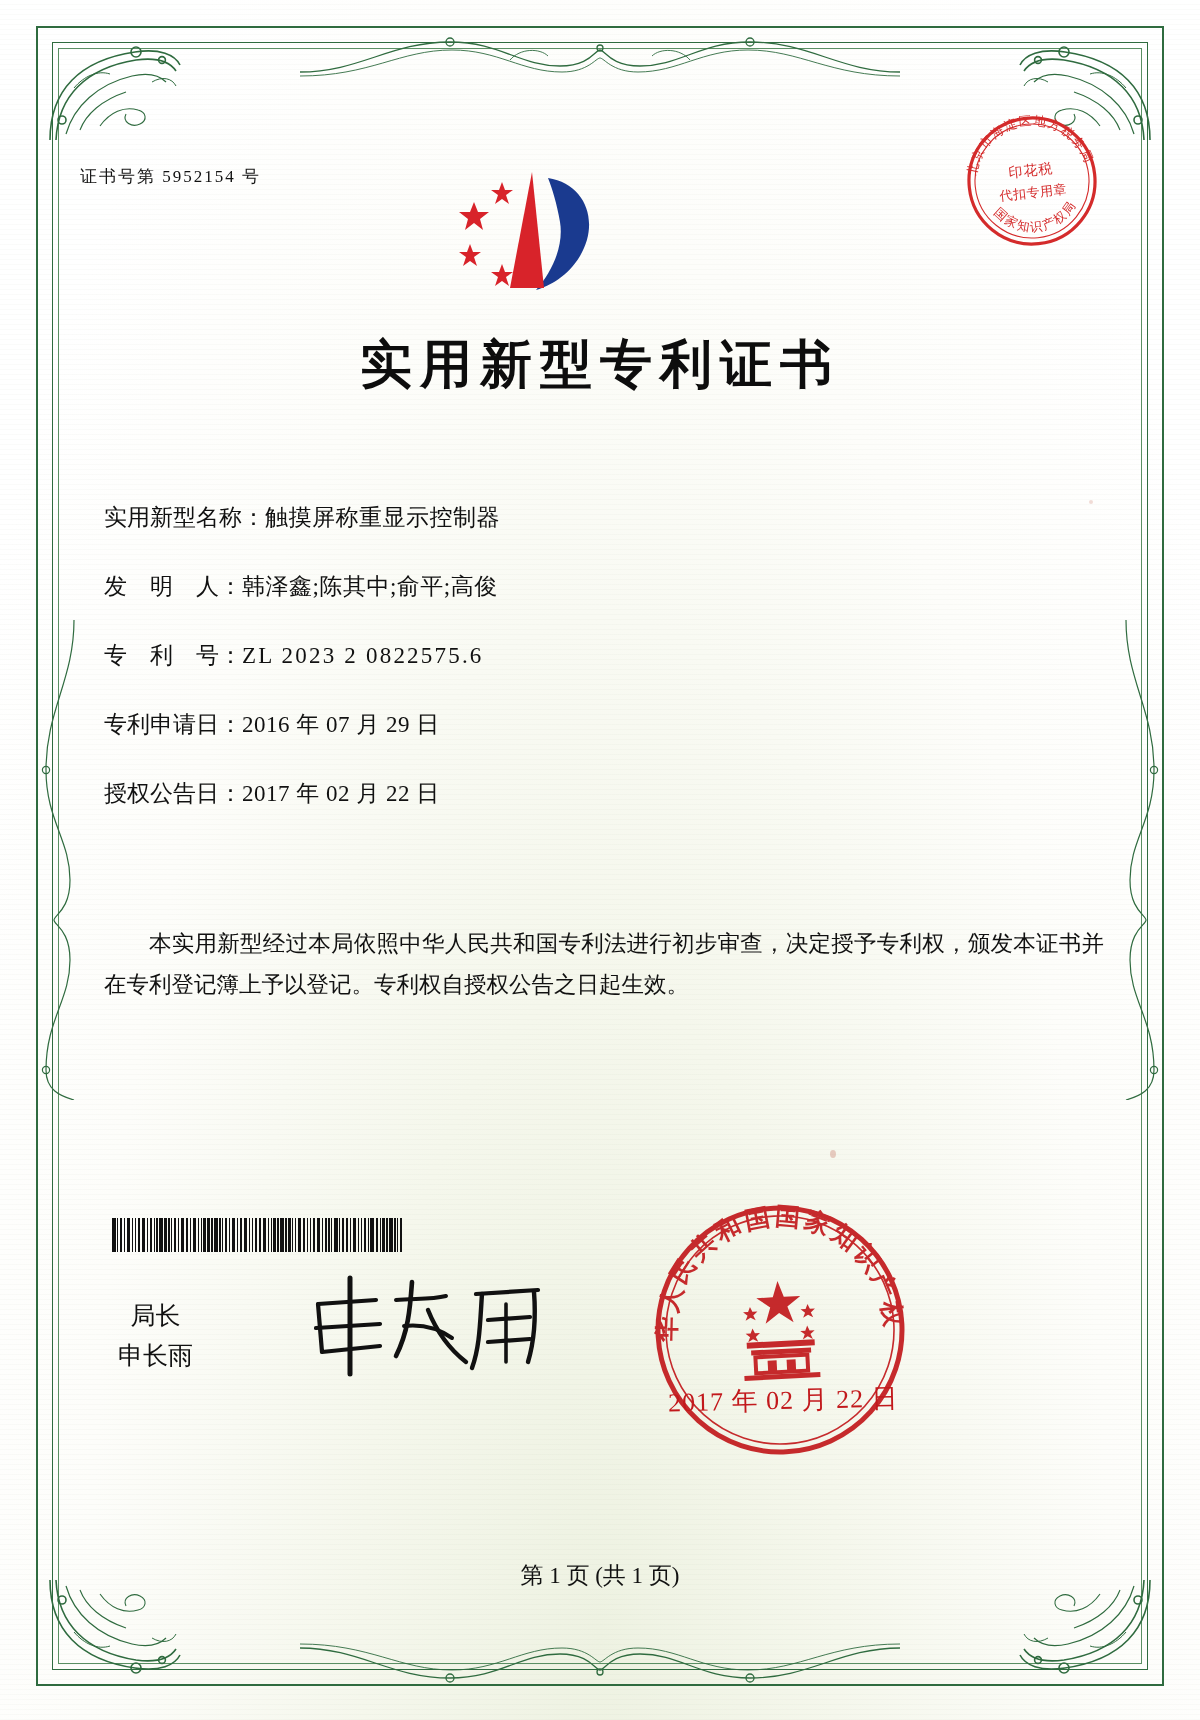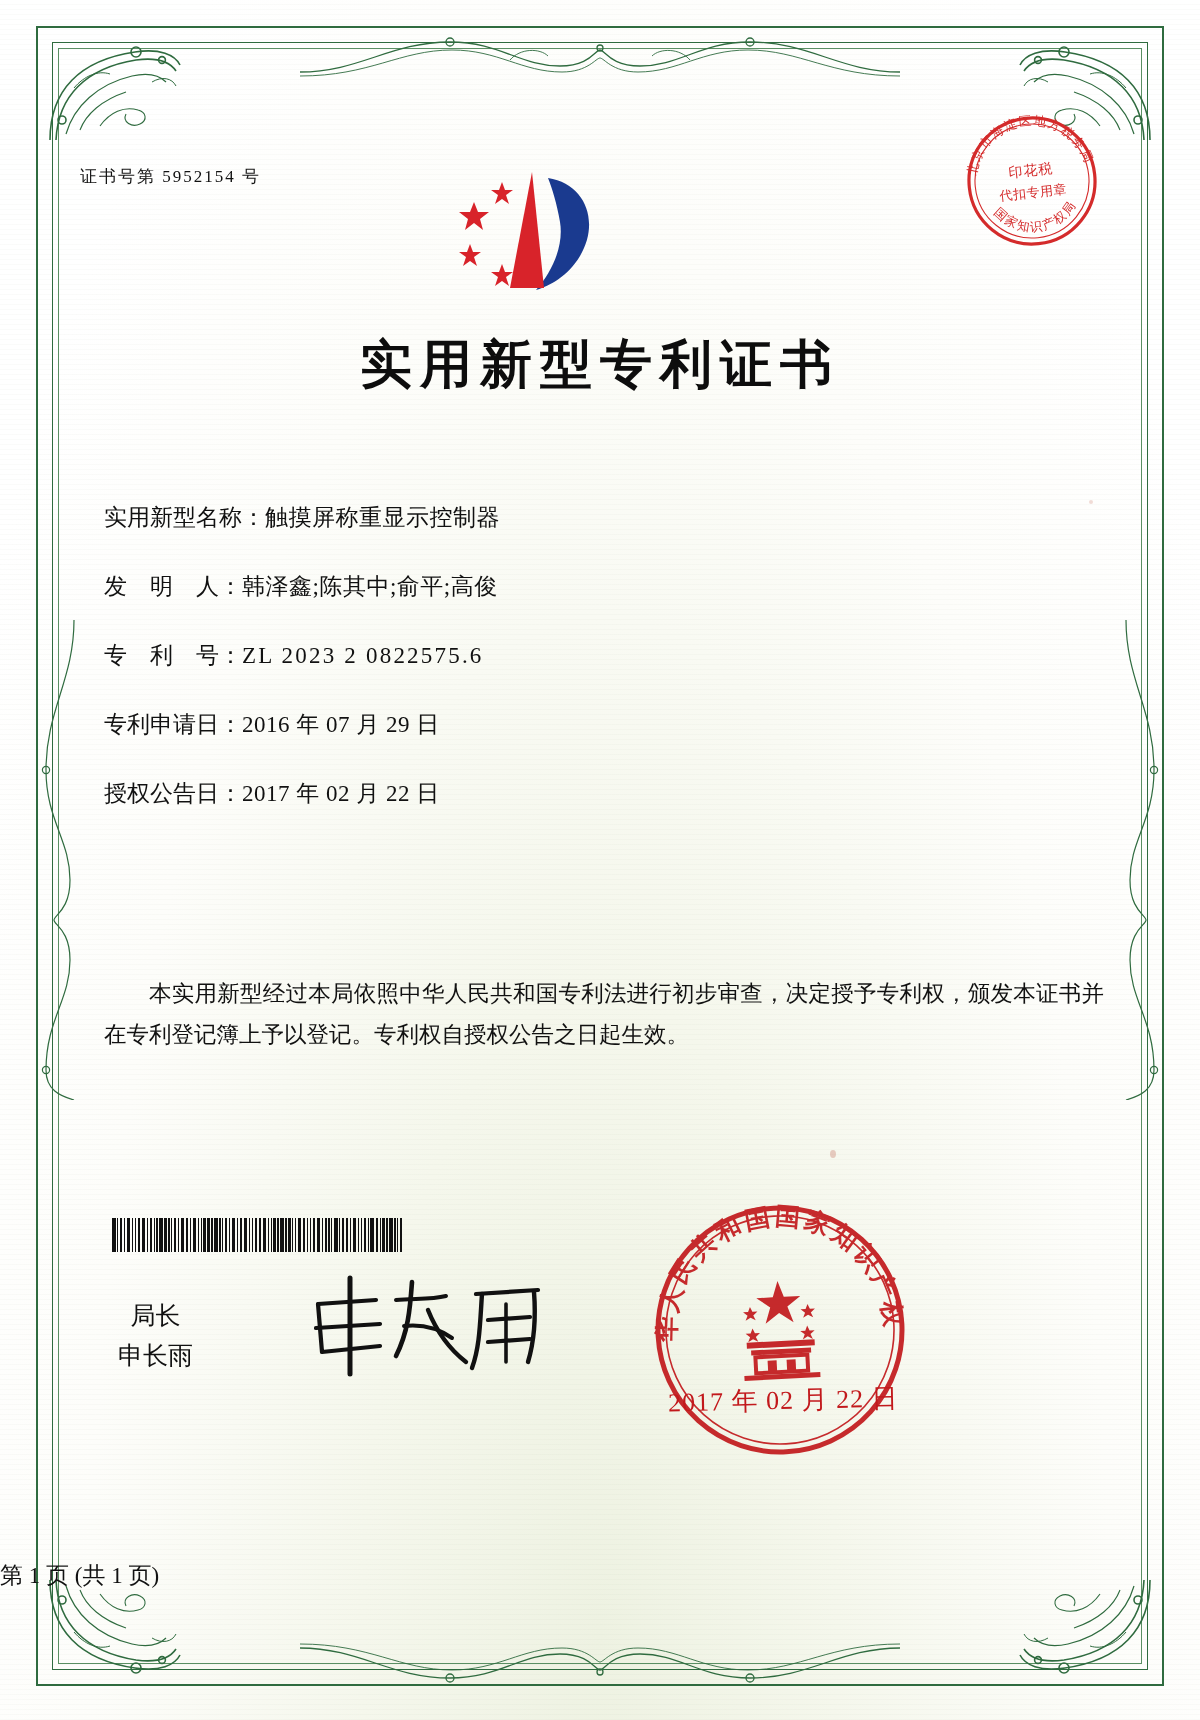--- a/index.html
+++ b/index.html
@@ -132,26 +132,27 @@
     letter-spacing: 0.5px;
   }
   .field.patent-no .val {
     font-family: "Liberation Serif", serif;
     letter-spacing: 2.2px;
   }
 
   
   .body-text {
     position: absolute;
-    left: 104px; top: 973px;
+    left: 104px; top: 925px;
     width: 1000px;
     font-size: 22.5px;
     line-height: 41px;
     color: #111;
     text-align: justify;
+    font-family: Liberation Mono, monospace;
   }
   .body-text p {
     margin: 0 0 4px 0;
     text-indent: 2em;
   }
 
   
   .barcode {
     position: absolute;
     left: 112px; top: 1218px;
@@ -197,20 +198,21 @@
     letter-spacing: 1px;
     transform: rotate(-1.2deg);
     font-family: "Liberation Serif", serif;
   }
 
   
   .footer {
     position: absolute;
     left: 0; right: 0;
     top: 1560px;
+    text-align: center;
     font-size: 23px;
     color: #111;
   }
 
   
   .spot { position:absolute; background: rgba(180,60,40,0.45); border-radius:50%; }
 </style>
 </head>
 <body>
 

